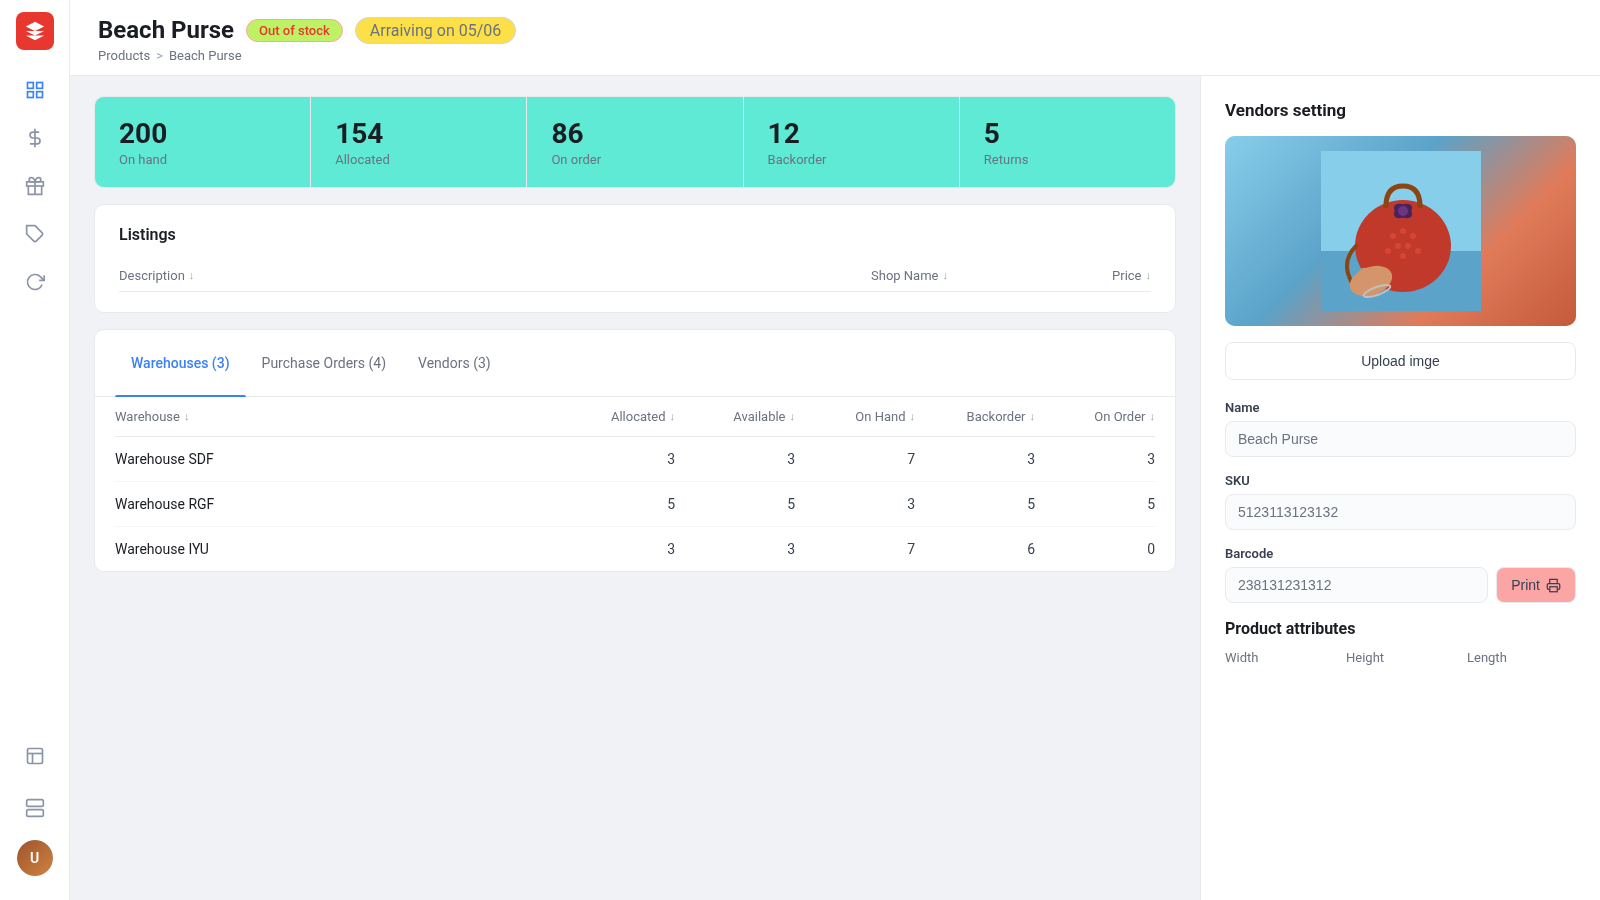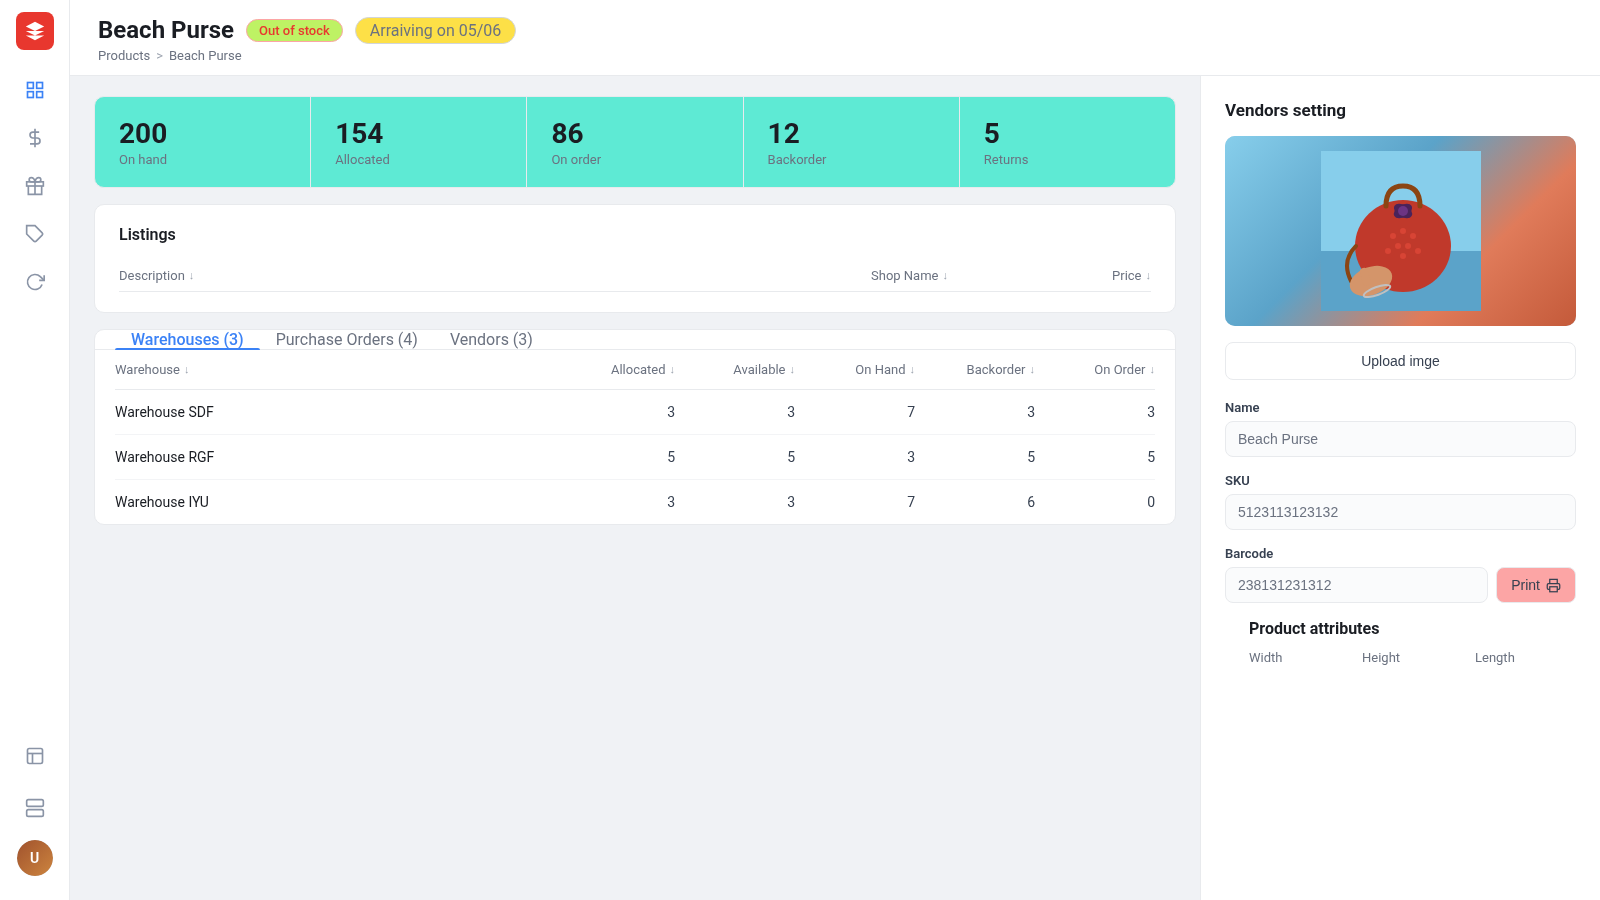--- a/index.html
+++ b/index.html
@@ -52,21 +52,21 @@
     .sort-icon { color: #9ca3af; font-size: 11px; }
 
     
     .listing-row { display: flex; align-items: center; padding: 12px 0; border-bottom: 1px solid #f3f4f6; }
     .listing-icon { width: 34px; height: 34px; background: #f3f4f6; border-radius: 6px; display: flex; align-items: center; justify-content: center; margin-right: 12px; color: #9ca3af; font-size: 16px; border: 1px solid #e8eaed; }
     .listing-name { color: #3b82f6; font-size: 14px; font-weight: 500; cursor: pointer; }
 
     
     .tabs-container { background: #fff; border: 1px solid #e8eaed; border-radius: 10px; overflow: hidden; }
     .tabs-header { display: flex; border-bottom: 1px solid #e8eaed; padding: 0 20px; }
-    .tab { padding: 0 16px; font-size: 16px; color: #6b7280; cursor: pointer; position: relative; white-space: nowrap; }
+    .tab { padding: 25px 16px; font-size: 14px; color: #6b7280; cursor: pointer; position: relative; white-space: nowrap; }
     .tab.active { color: #3b82f6; font-weight: 500; }
     .tab.active::after { content: ''; position: absolute; bottom: -1px; left: 0; right: 0; height: 2px; background: #3b82f6; border-radius: 2px 2px 0 0; }
 
     
     .warehouse-table { padding: 0 20px; }
     .wh-header { display: flex; align-items: center; padding: 12px 0; border-bottom: 1px solid #e8eaed; }
     .wh-col-name { flex: 1; font-size: 13px; color: #6b7280; display: flex; align-items: center; gap: 4px; }
     .wh-col { width: 120px; text-align: right; font-size: 13px; color: #6b7280; display: flex; align-items: center; gap: 4px; justify-content: flex-end; }
     .wh-row { display: flex; align-items: center; padding: 14px 0; border-bottom: 1px solid #f3f4f6; }
     .wh-row:last-child { border-bottom: none; }
@@ -78,21 +78,21 @@
     .section-title { font-size: 17px; font-weight: 700; color: #1a1d23; margin-bottom: 16px; }
     .product-image { width: 100%; height: 190px; border-radius: 10px; overflow: hidden; background: #b0cfe0; margin-bottom: 16px; position: relative; }
     .product-image-placeholder { width: 100%; height: 100%; background: linear-gradient(135deg, #87ceeb 0%, #5ba3c9 40%, #e07b5a 70%, #c45a3a 100%); display: flex; align-items: center; justify-content: center; position: relative; }
     
     .upload-btn { width: 100%; padding: 10px; border: 1px solid #e8eaed; border-radius: 8px; background: #fff; font-size: 14px; color: #374151; cursor: pointer; margin-bottom: 20px; }
     .form-label { font-size: 13px; font-weight: 600; color: #374151; margin-bottom: 6px; }
     .form-input { width: 100%; padding: 9px 12px; border: 1px solid #e8eaed; border-radius: 8px; font-size: 14px; color: #6b7280; background: #fafbfc; margin-bottom: 16px; outline: none; }
     .barcode-row { display: flex; gap: 8px; margin-bottom: 16px; }
     .barcode-row .form-input { margin-bottom: 0; flex: 1; }
     .print-btn { padding: 9px 14px; border: 1px solid #e8eaed; border-radius: 8px; background: #fca5a5; font-size: 14px; color: #374151; cursor: pointer; display: flex; align-items: center; gap: 6px; white-space: nowrap; }
-    .product-attrs { margin-top: 8px; margin-left: 24px; }
+    .product-attrs { margin-top: 8px; }
     .attrs-title { font-size: 16px; font-weight: 700; color: #1a1d23; margin-bottom: 12px; }
     .attrs-row { display: flex; gap: 12px; }
     .attr-label { font-size: 13px; color: #6b7280; flex: 1; }
   </style>
 </head>
 <body>
 
 <div class="sidebar">
   <div class="sidebar-logo">
     <svg viewBox="0 0 24 24" xmlns="http://www.w3.org/2000/svg">

